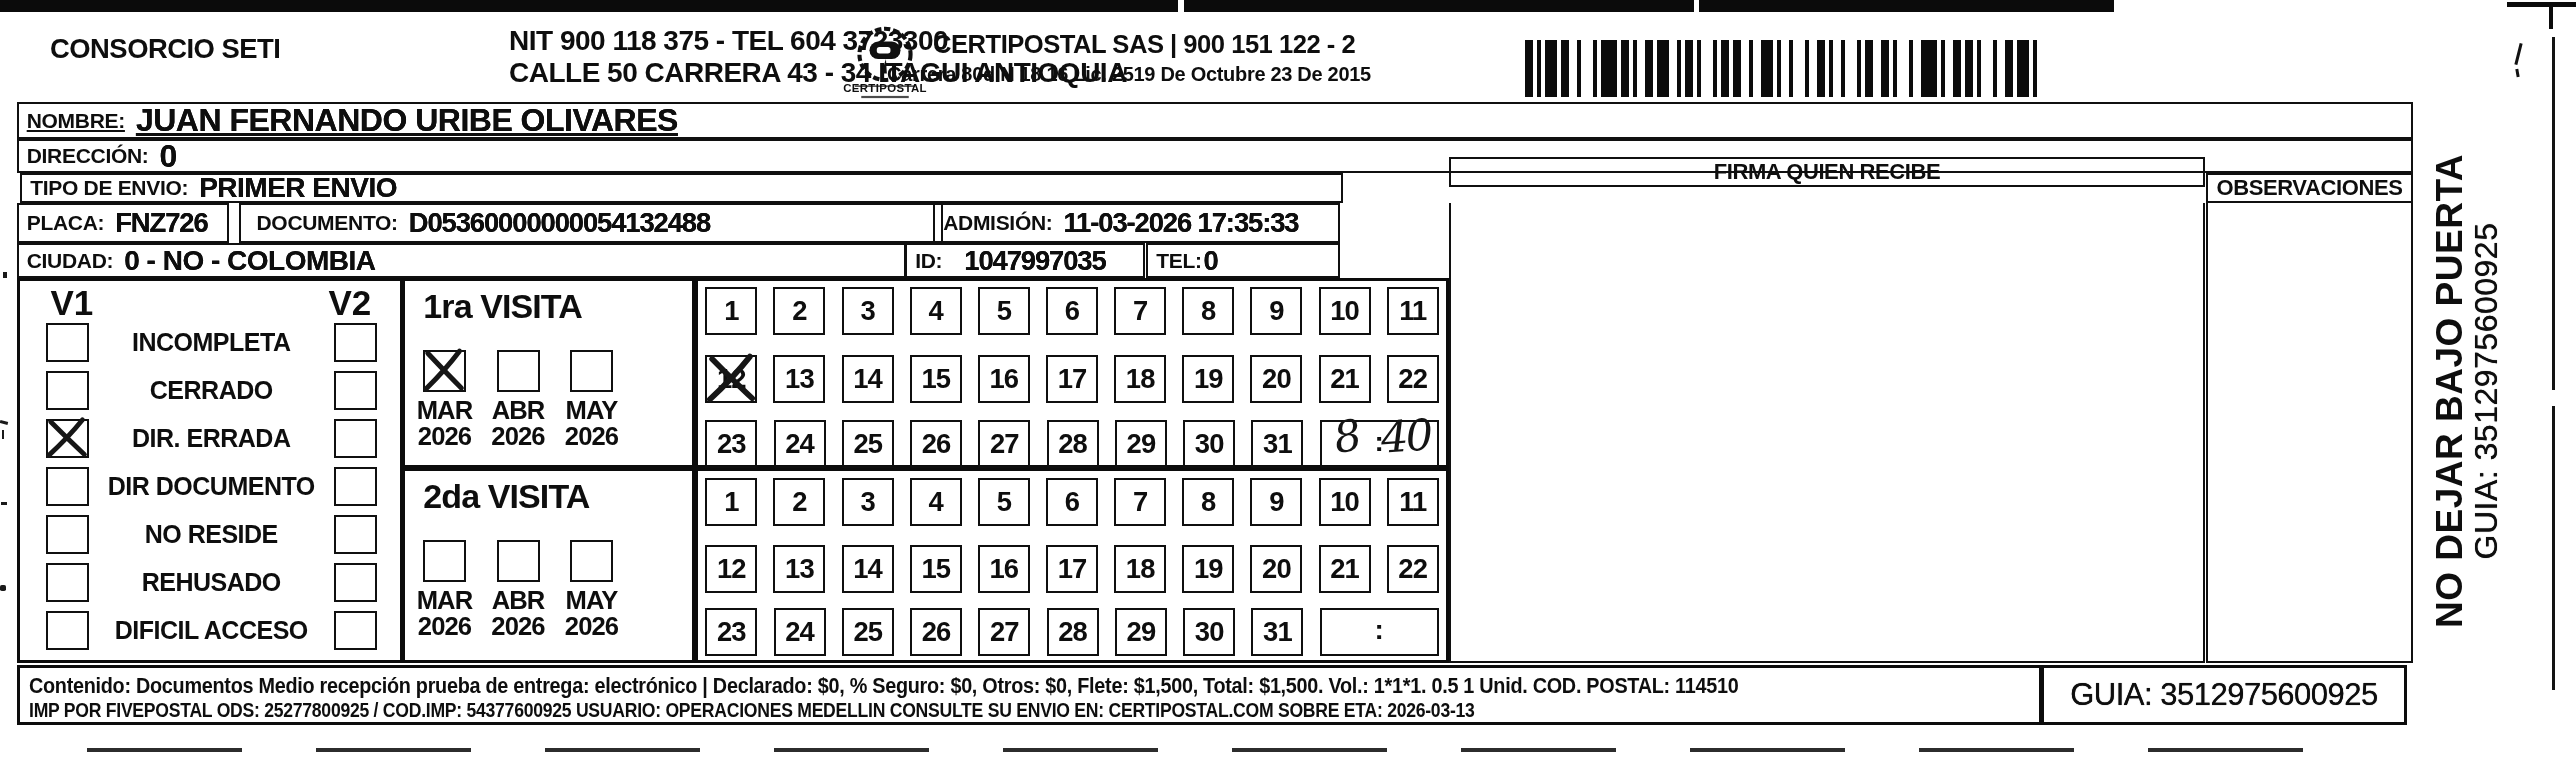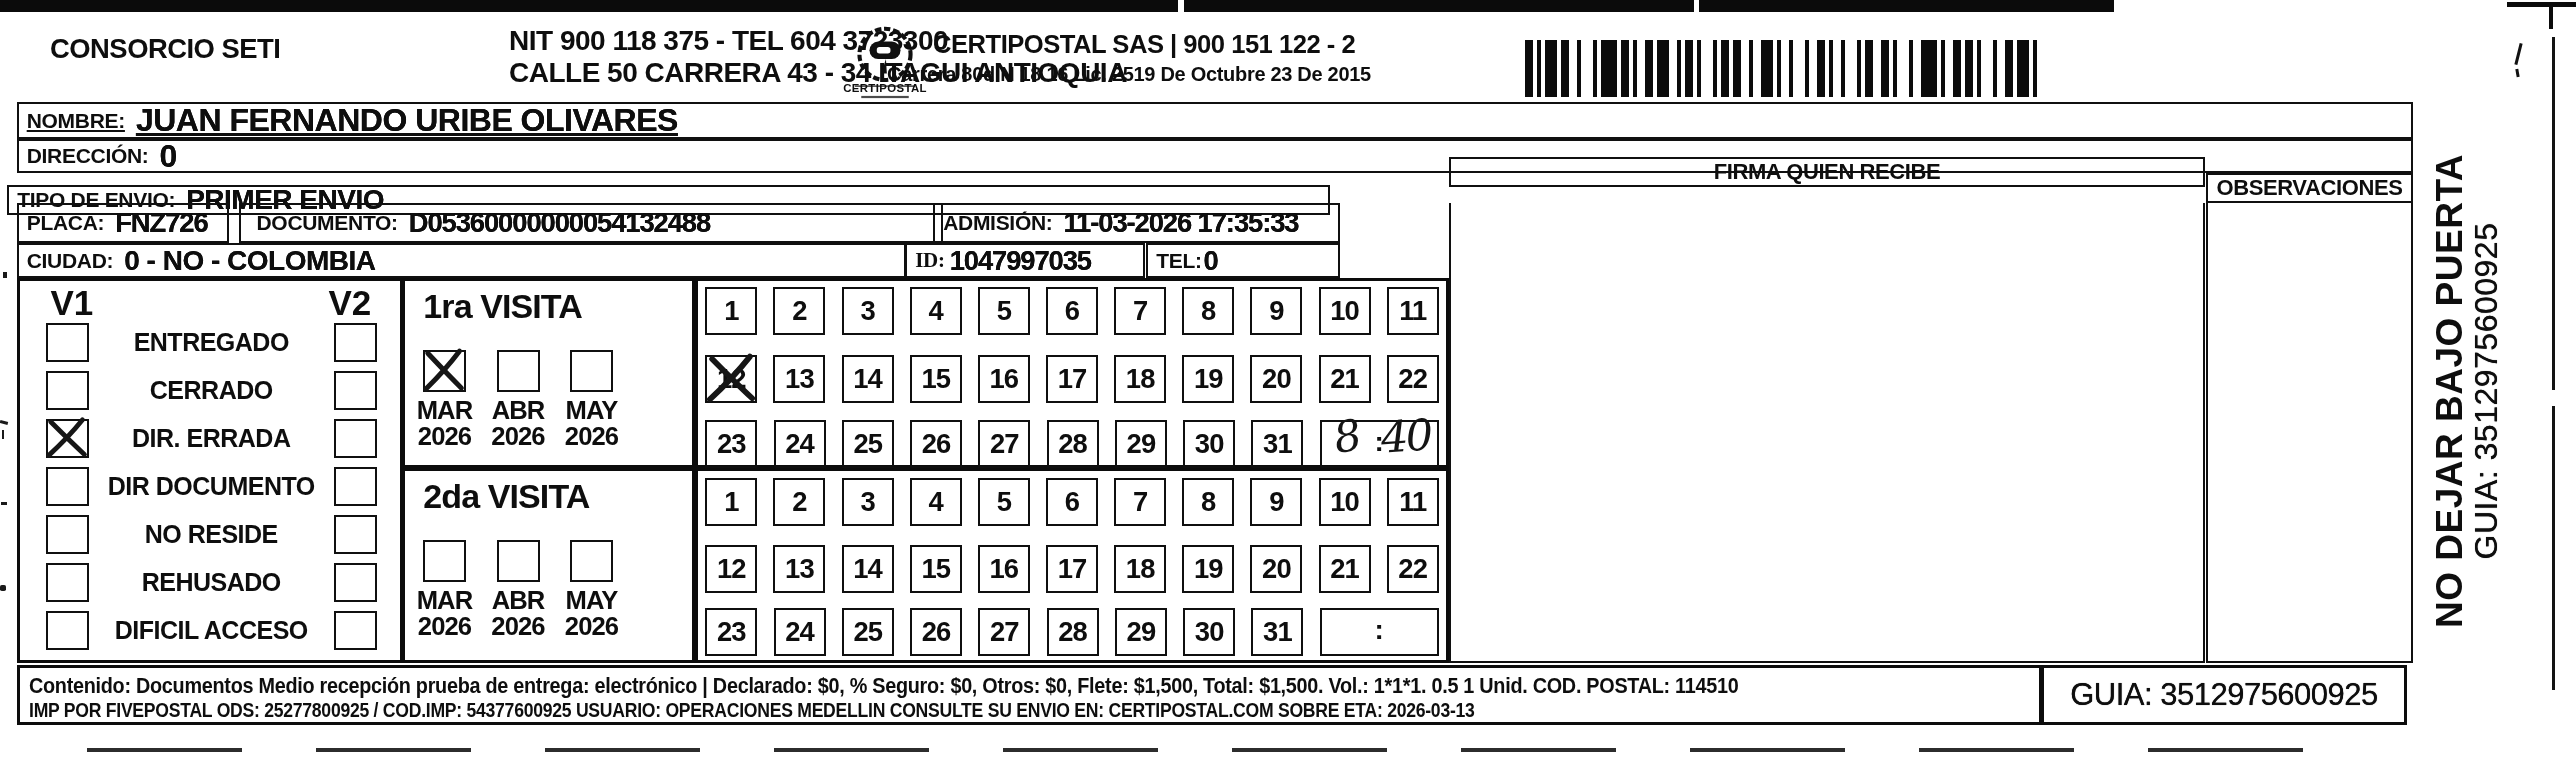--- a/index.html
+++ b/index.html
@@ -33,21 +33,21 @@
   #hdr-addr{left:509px;top:57px;font-size:28px;font-weight:700;letter-spacing:-0.5px;}
   #logo{left:843px;top:24px;width:84px;height:79px;}
   #hdr-rco{left:933px;top:30px;font-size:25.6px;font-weight:700;letter-spacing:-0.5px;}
   #hdr-raddr{left:887px;top:63px;font-size:20px;font-weight:700;letter-spacing:-0.3px;}
   #barcode{left:1525px;top:40px;width:526px;height:57px;display:flex;overflow:hidden;}
   #barcode div{height:100%;}
 
   
   #row-nombre{left:16.5px;top:102px;width:2396px;height:37px;text-decoration:underline;}
   #row-direccion{left:16.5px;top:139px;width:2396px;height:34px;}
-  #row-tipo{left:7px;top:173px;width:1323px;height:30px;margin-top:12px;}
+  #row-tipo{left:20px;top:173px;width:1323px;height:30px;}
   #cell-firma-h{left:1449px;top:157px;width:756px;height:30px;}
   #cell-obs-h{left:2206px;top:173px;width:207px;height:30px;}
   #firma-body{left:1449px;top:203px;width:756px;height:460px;border-top:none;}
   #obs-body{left:2206px;top:203px;width:207px;height:460px;border-top:none;}
   #cell-placa{left:16.5px;top:203px;width:212px;height:40px;}
   #cell-documento{left:239px;top:203px;width:704px;height:40px;}
   #cell-admision{left:933px;top:203px;width:407px;height:40px;}
   #cell-ciudad{left:16.5px;top:243px;width:889px;height:35px;}
   #cell-id{left:905px;top:243px;width:240px;height:35px;}
   #cell-tel{left:1146px;top:243px;width:194px;height:35px;}
@@ -253,35 +253,35 @@
   </div>
   <div class="box cellrow" id="cell-admision">
     <span class="lab">ADMISIÓN:</span>
     <span class="val">11-03-2026 17:35:33</span>
   </div>
   <div class="box cellrow" id="cell-ciudad">
     <span class="lab">CIUDAD:</span>
     <span class="val-lg" style="font-size:28px;">0 - NO - COLOMBIA</span>
   </div>
   <div class="box cellrow" id="cell-id">
-    <span class="lab" style="margin-right:5px;font-family:Liberation Serif, serif;">ID:</span>
+    <span class="lab" style="margin-right:22px;">ID:</span>
     <span class="val">1047997035</span>
   </div>
   <div class="box cellrow" id="cell-tel">
     <span class="lab" style="margin-right:1.8px;">TEL:</span>
     <span class="val">0</span>
   </div>
 
   <div class="box-thick" id="status-panel">
     <div class="vlab" id="v1-label">V1</div>
     <div class="vlab" id="v2-label">V2</div>
     <div id="status-rows">
         <div class="status-row">
           <div class="cb"></div>
-          <div class="status-label">ENTREGADO</div>
+          <div class="status-label">INCOMPLETA</div>
           <div class="cb"></div>
         </div>
         <div class="status-row">
           <div class="cb"></div>
           <div class="status-label">CERRADO</div>
           <div class="cb"></div>
         </div>
         <div class="status-row">
           <div class="cb">
             <span class="xmark"><svg viewBox="0 0 50 46" preserveAspectRatio="none">

